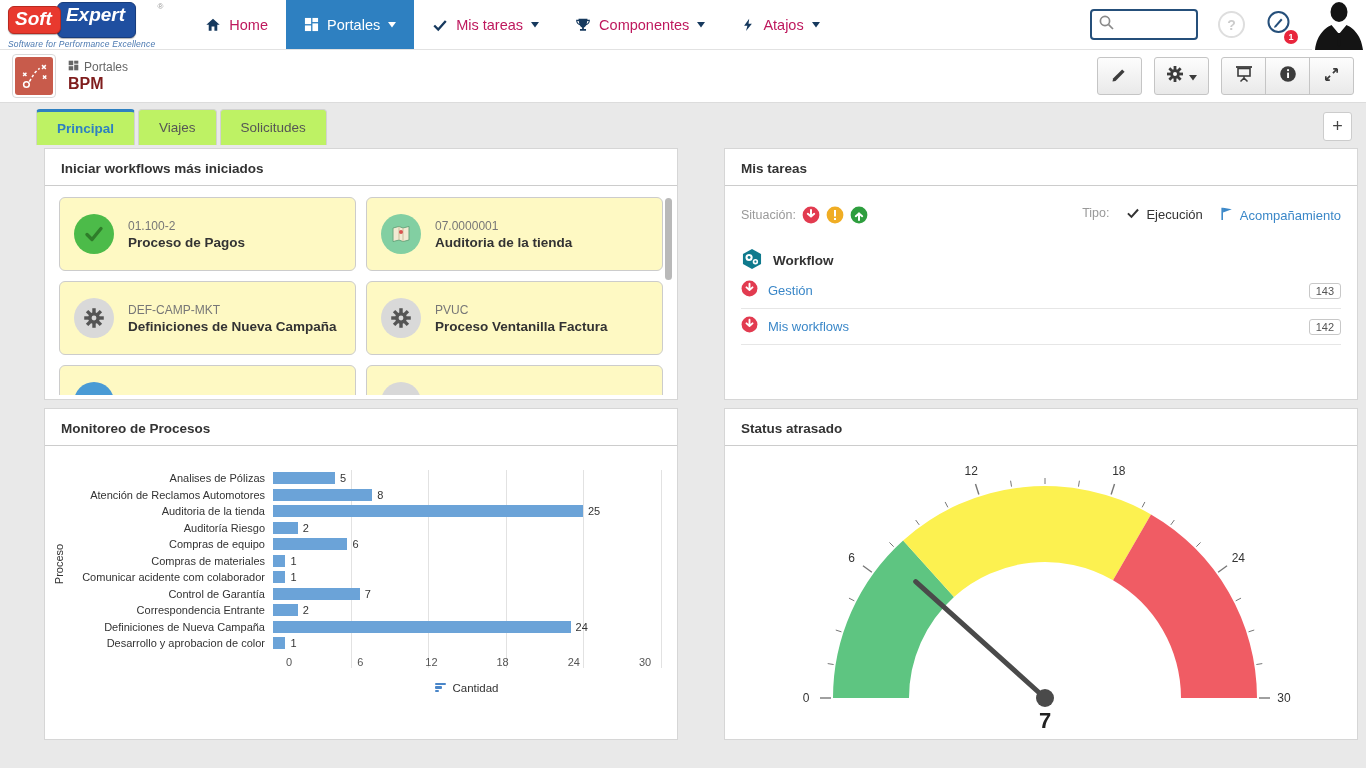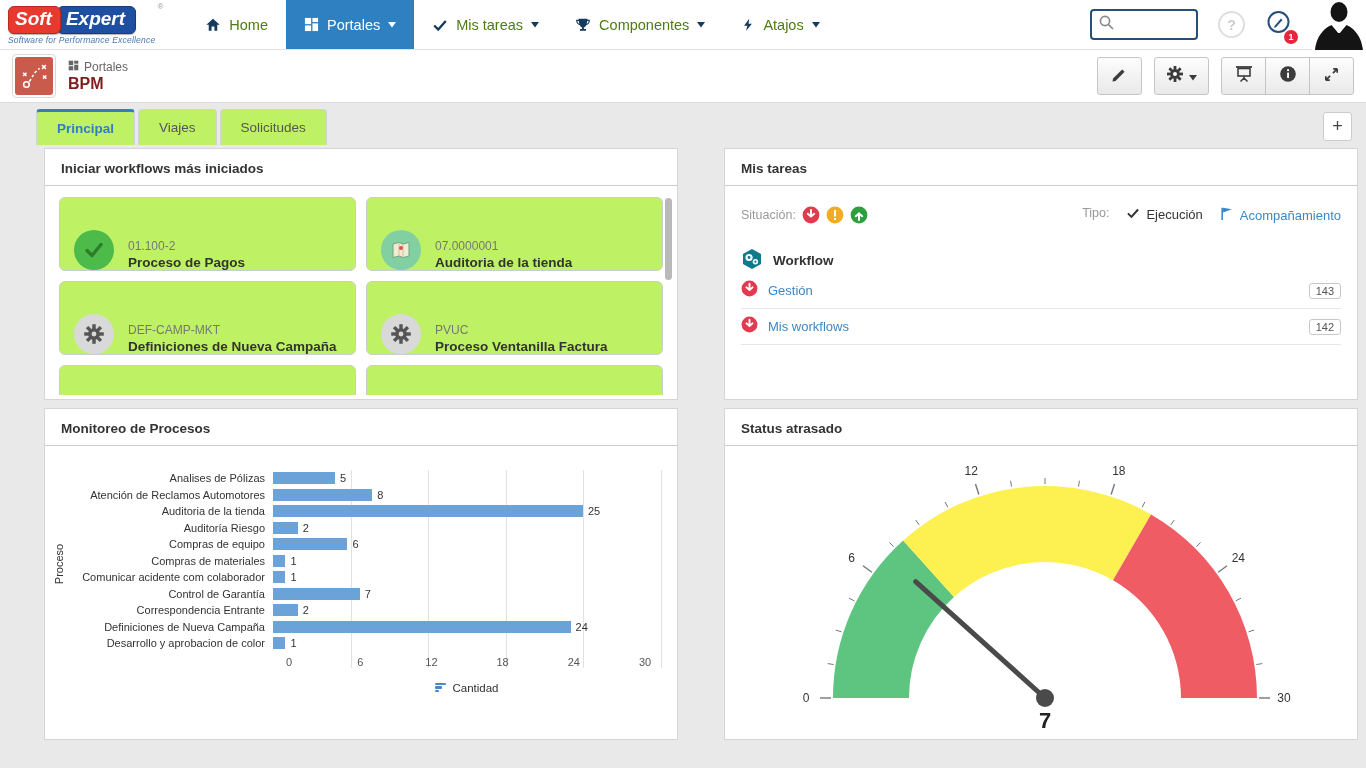--- a/index.html
+++ b/index.html
@@ -6,25 +6,25 @@
   html,body { width:1366px; height:768px; overflow:hidden; background:#e9e9e9;
               font-family:"Liberation Sans", sans-serif; color:#333; }
 
   
   .navbar { height:50px; background:#fff; display:flex; align-items:stretch; border-bottom:1px solid #e2e2e2; }
   .logo { display:flex; flex-direction:column; justify-content:center; padding:3px 10px 2px 8px; cursor:pointer; position:relative; }
   .logo-boxes { display:flex; align-items:center; }
   .logo-soft { background:#e8392e; color:#fff; font-style:italic; font-weight:bold; font-size:19px;
                padding:1px 8px 3px 6px; border-radius:6px; border:1px solid #b8291f; box-shadow:0 1px 1px rgba(0,0,0,.3); z-index:2; }
   .logo-expert { background:#1f4fa0; color:#fff; font-style:italic; font-weight:bold; font-size:19px;
-               padding:1px 10px 3px 8px; border-radius:6px; border:1px solid #173c7c; margin-left:-4px; box-shadow:0 1px 1px rgba(0,0,0,.3); }
+               padding:1px 10px 11px 8px; border-radius:6px; border:1px solid #173c7c; margin-left:-4px; box-shadow:0 1px 1px rgba(0,0,0,.3); }
   .logo-reg { position:absolute; top:2px; right:2px; font-size:8px; color:#999; }
   .logo-tagline { font-size:8.5px; color:#4a78b0; font-style:italic; margin-top:1px; letter-spacing:.2px; }
   .nav-items { display:flex; margin-left:22px; }
-  .nav-item { display:flex; align-items:center; gap:8px; padding:0 18px; font-size:14.5px; color:#4d7c0f; cursor:pointer; }
+  .nav-item { display:flex; align-items:center; gap:8px; padding:0 18px; font-size:14.5px; color:#be185d; cursor:pointer; }
   .nav-item svg { display:block; }
   .nav-item.active { background:#2e80c1; color:#fff; }
   .nav-right { margin-left:auto; display:flex; align-items:center; gap:20px; padding-right:0; }
   .searchbox { display:flex; align-items:center; width:108px; height:31px; border:2px solid #254f7a; border-radius:4px; padding:0 6px; background:#fff; }
   .searchbox input { border:none; outline:none; width:70px; font-size:13px; background:transparent; }
   .help-circle { width:27px; height:27px; border:2px solid #dedede; border-radius:50%; color:#ccc;
                  font-weight:bold; font-size:14px; display:flex; align-items:center; justify-content:center; cursor:pointer; }
   .notif { position:relative; cursor:pointer; }
   .notif-badge { position:absolute; right:-6px; bottom:-4px; background:#e8253c; color:#fff; font-size:9px; font-weight:bold;
                  width:14px; height:14px; border-radius:50%; display:flex; align-items:center; justify-content:center; }
@@ -53,21 +53,21 @@
   .add-tab { margin-left:auto; margin-bottom:4px; width:29px; height:29px; background:#fff; border:1px solid #ccc; border-radius:3px;
              font-size:18px; color:#444; display:flex; align-items:center; justify-content:center; cursor:pointer; }
 
   
   .content { padding:3px 8px 0 8px; display:grid; grid-template-columns:670px 670px; grid-template-rows:252px 332px; gap:8px 10px; }
   .panel { background:#fff; border:1px solid #d6d6d6; border-radius:0; overflow:hidden;margin-left:36px; }
   .panel-header { padding:12px 16px 9px 16px; font-size:13.5px; font-weight:bold; color:#333; border-bottom:1px solid #ccc; }
 
   
   .wf-body { position:relative; height:209px; padding:11px 14px; display:grid; grid-template-columns:1fr 1fr; gap:10px; overflow:hidden; }
-  .wf-card { height:74px; border:1px solid #ccc; border-radius:6px; display:flex; align-items:flex-end; padding:0 14px; gap:14px; cursor:pointer; background:#bef264; }
+  .wf-card { height:74px; border:1px solid #ccc; border-radius:6px; display:flex; align-items:center; padding:0 14px; gap:14px; cursor:pointer; background:#fef9c3; }
   .wf-icon { width:40px; height:40px; border-radius:50%; flex:0 0 40px; display:flex; align-items:center; justify-content:center; }
   .wf-code { font-size:12px; color:#777; }
   .wf-name { font-size:13.5px; font-weight:bold; color:#333; margin-top:2px; }
   .wf-scrollthumb { position:absolute; right:5px; top:12px; width:7px; height:82px; background:#b9b9b9; border-radius:4px; cursor:pointer; }
 
   
   .tasks-body { padding:4px 16px; }
   .filter-row { margin-top:16px; display:flex; align-items:center; justify-content:space-between; }
   .situ { display:flex; align-items:center; gap:6px; font-size:12.5px; color:#999; }
   .situ .dot { cursor:pointer; display:flex; }

